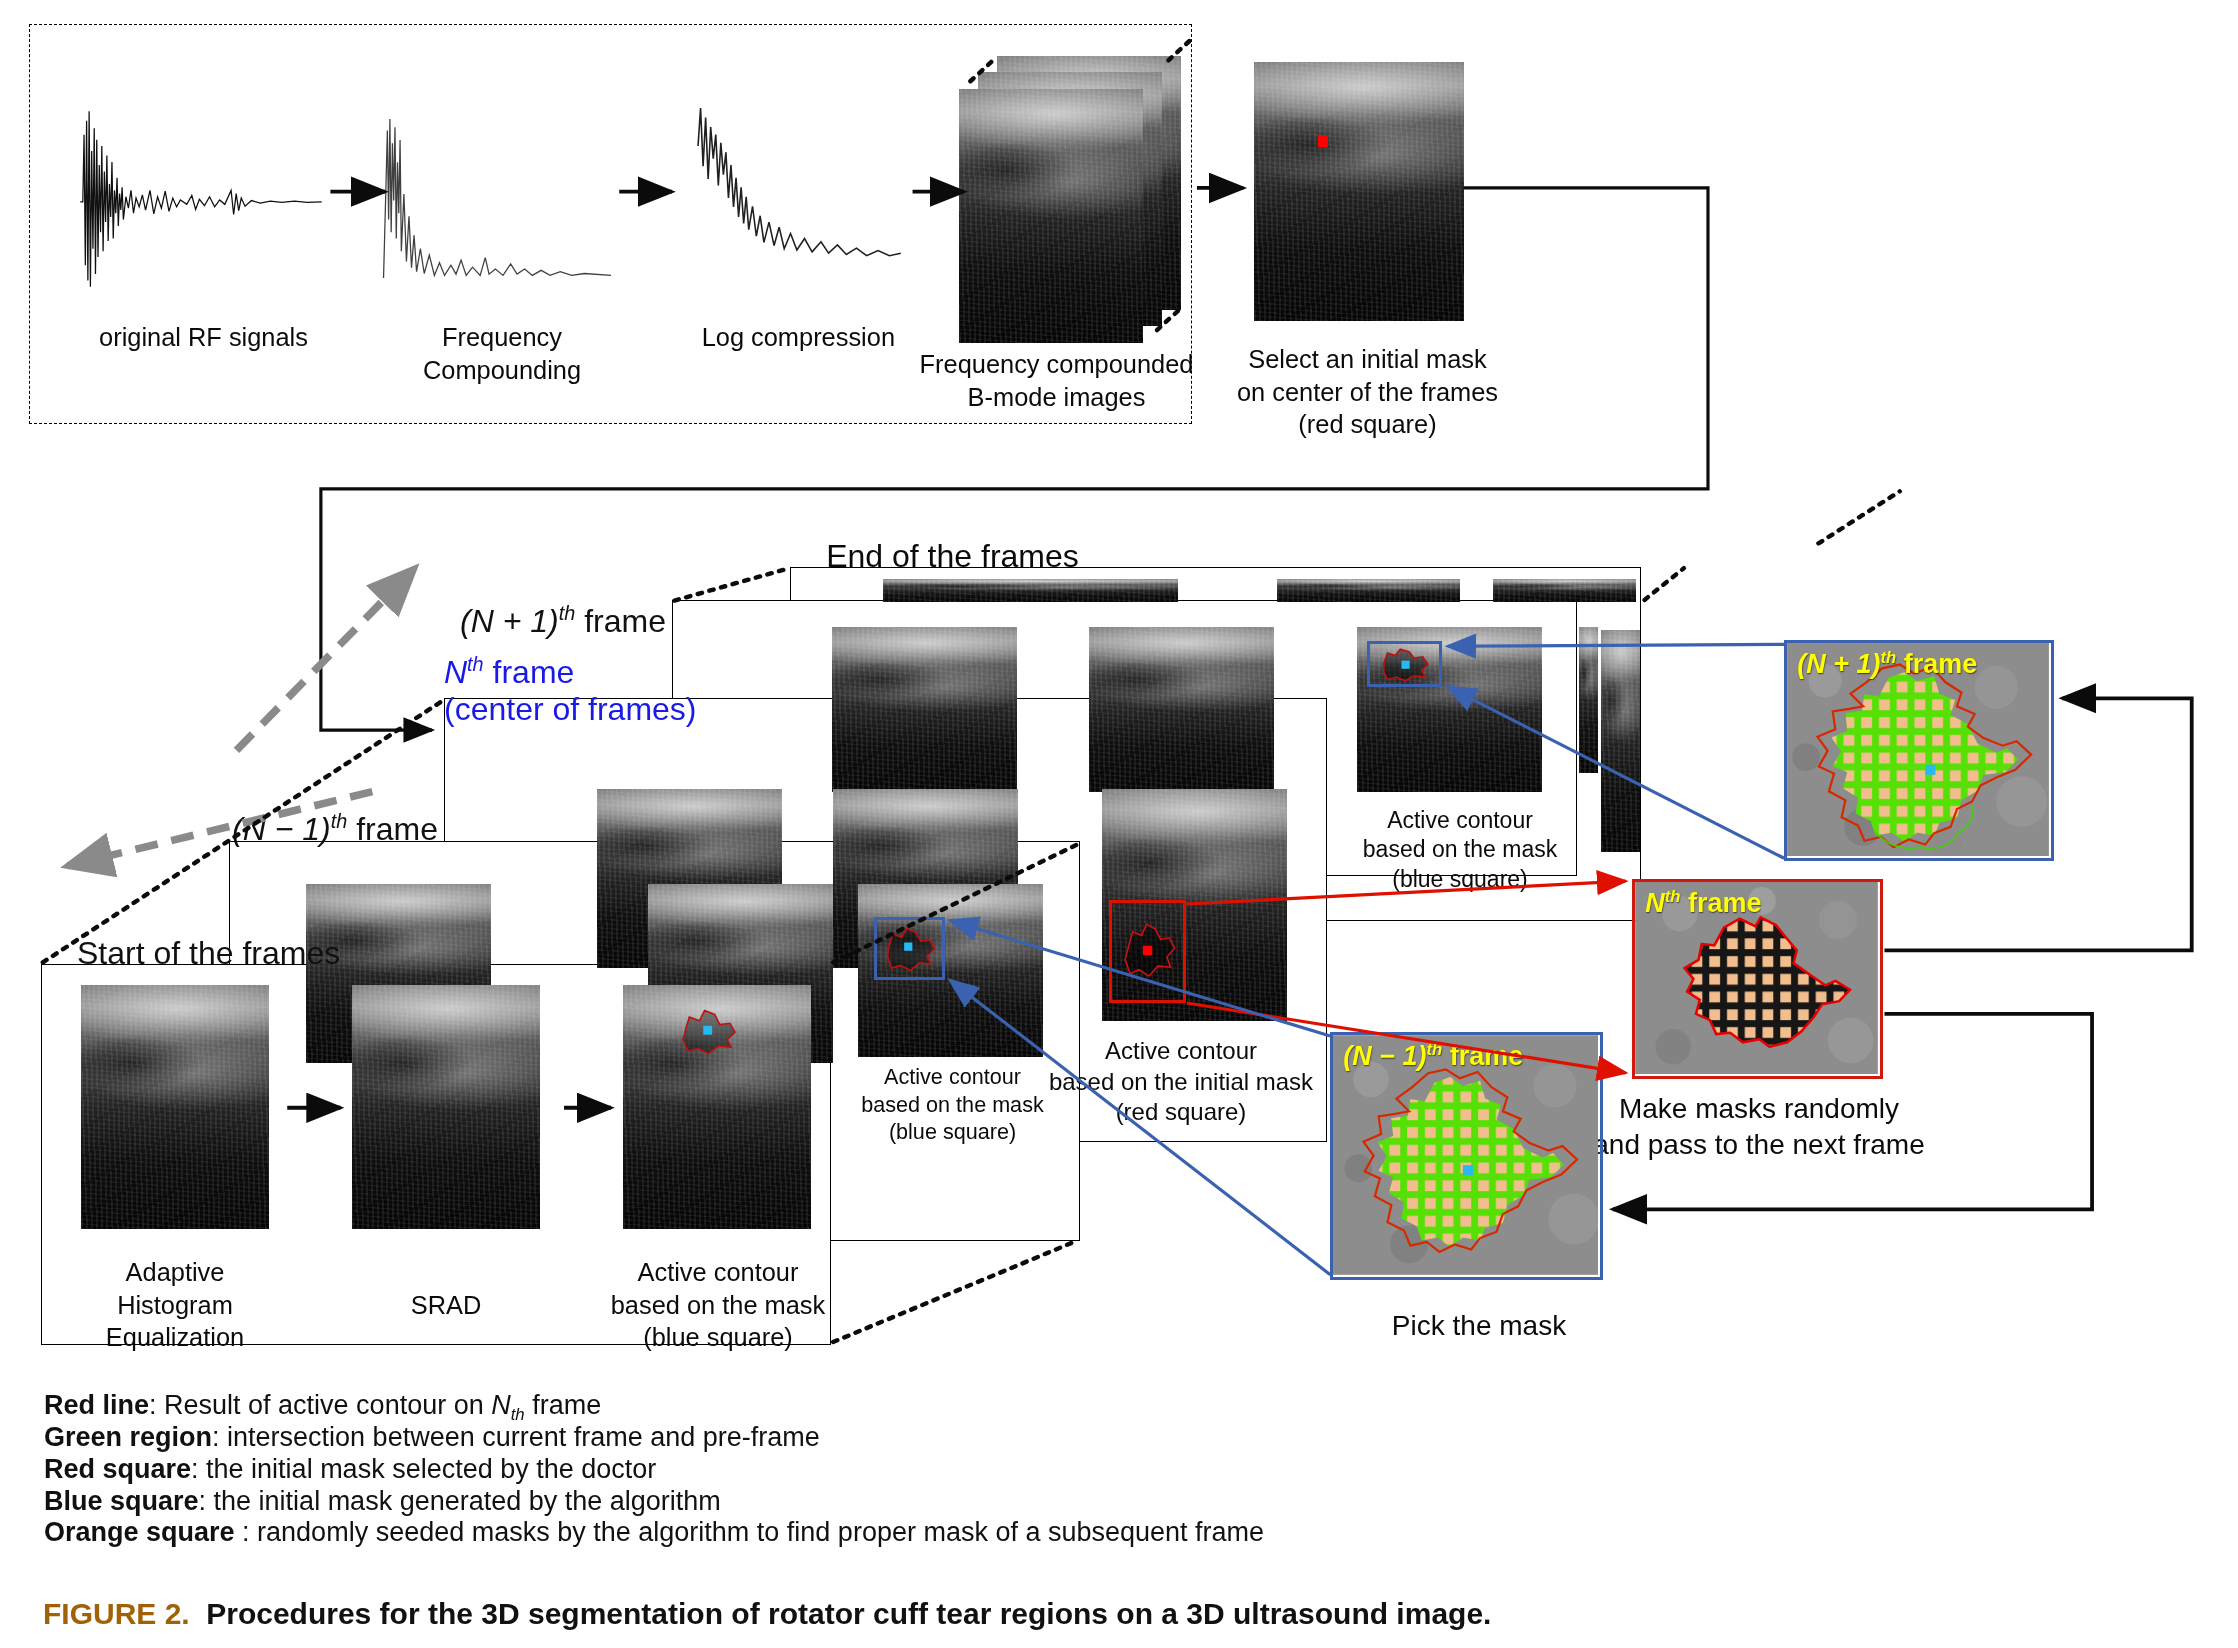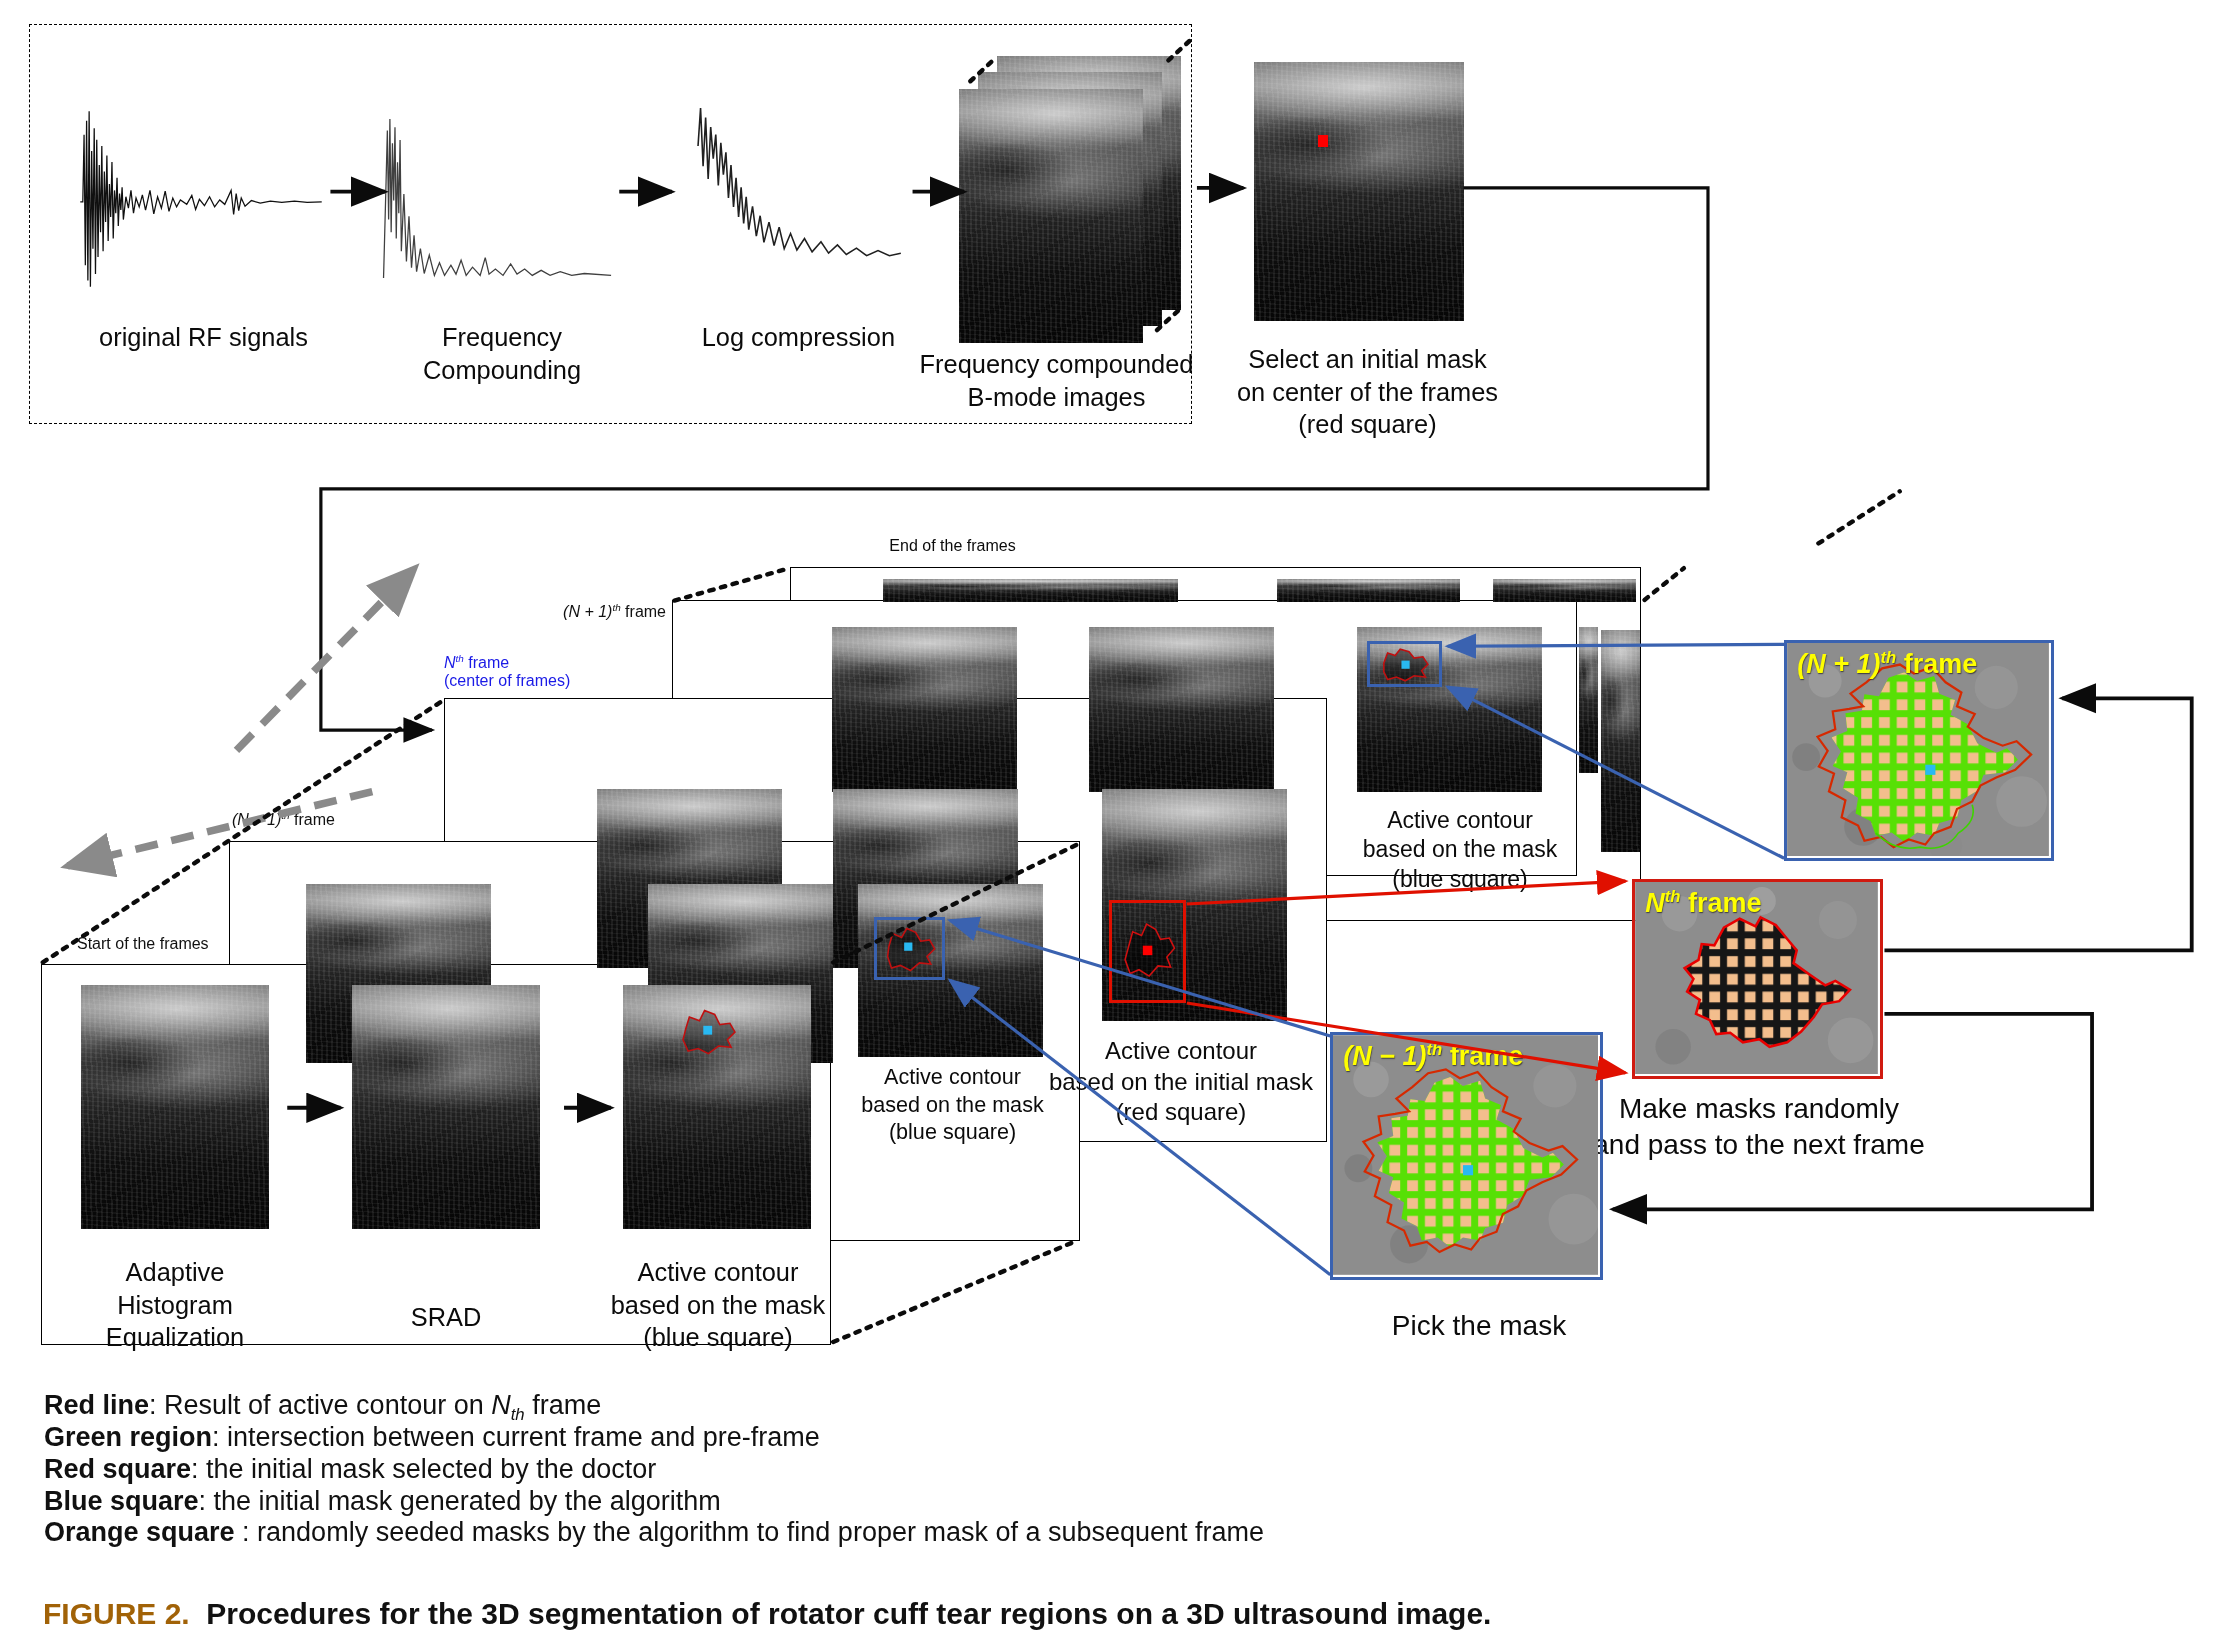--- a/index.html
+++ b/index.html
@@ -14,21 +14,21 @@
       radial-gradient(ellipse 95% 20% at 52% 10%, rgba(255,255,255,.55), transparent 75%),
       radial-gradient(ellipse 85% 22% at 58% 36%, rgba(255,255,255,.30), transparent 70%),
       linear-gradient(180deg, #7c7c7c 0%, #8e8e8e 9%, #5d5d5d 22%, #3f3f3f 34%, #232323 50%, #0e0e0e 72%, #060606 100%);
     z-index:12;
   }
   .plane { position:absolute; background:#fff; border:1.9px solid #000; }
   .lbl { position:absolute; text-align:center; font-size:25.4px; line-height:1.28; color:#0b0b0b; z-index:20; }
   .math { font-family:Liberation Sans, sans-serif; font-style:italic; }
   sup { font-size:62%; }
   sub { font-size:62%; }
-  .frame-lbl { position:absolute; font-size:16px; z-index:20; }
+  .frame-lbl { position:absolute; font-size:32px; z-index:20; }
   .blue-lbl { color:#1a1ae6; }
   .tag { position:absolute; left:10.2px; top:5.1px; color:#ffff00; font-size:27px; font-weight:bold; z-index:30; text-shadow:0.6px 0.6px 1.3px rgba(0,0,0,.6); }
   .zoombox { position:absolute; z-index:25; overflow:hidden; }
   .legend-line { position:absolute; left:44px; font-size:27px; z-index:20; }
   .legend-line b { font-weight:bold; }
   .caption { position:absolute; left:43px; top:1597px; font-size:30px; font-weight:bold; z-index:20; }
   .caption .tagc { color:#a16207; margin-right:16.5px; }
   svg.overlay { position:absolute; left:0; top:0; z-index:40; pointer-events:none; }
   .maskrect { position:absolute; z-index:22; }
 </style>
@@ -143,21 +143,21 @@
 <div class="abs us" style="left:623px; top:985px; width:188px; height:244px;"></div>
 <svg class="abs" style="left:674px; top:1003px; z-index:23;" width="70" height="57" viewBox="0 0 110 90">
   <path d="M18,42 L24,22 L40,28 L48,12 L64,18 L72,34 L88,32 L96,46 L84,58 L90,70 L70,68 L54,80 L38,72 L22,76 L14,58 Z" fill="rgba(0,0,0,.4)" stroke="#c01010" stroke-width="2.5"></path>
   <rect x="46" y="36" width="14" height="14" fill="#29b9f2"></rect>
 </svg>
 <div class="lbl" style="left:48px; top:1256px; width:254px;">
   <div>Adaptive</div>
   <div>Histogram</div>
   <div>Equalization</div>
 </div>
-<div class="lbl" style="left:319px; top:1289px; width:254px;margin-top:12px;">SRAD</div>
+<div class="lbl" style="left:319px; top:1289px; width:254px;">SRAD</div>
 <div class="lbl" style="left:575px; top:1256px; width:286px;">
   <div>Active contour</div>
   <div>based on the mask</div>
   <div>(blue square)</div>
 </div>
 
 <div class="zoombox" style="left:1784px; top:640px; width:270px; height:221px; border:3.8px solid #3a62b0;">
   <svg width="262" height="213" viewBox="0 0 413 336">
     <defs>
       <pattern id="orngA" width="28" height="28" patternUnits="userSpaceOnUse">

